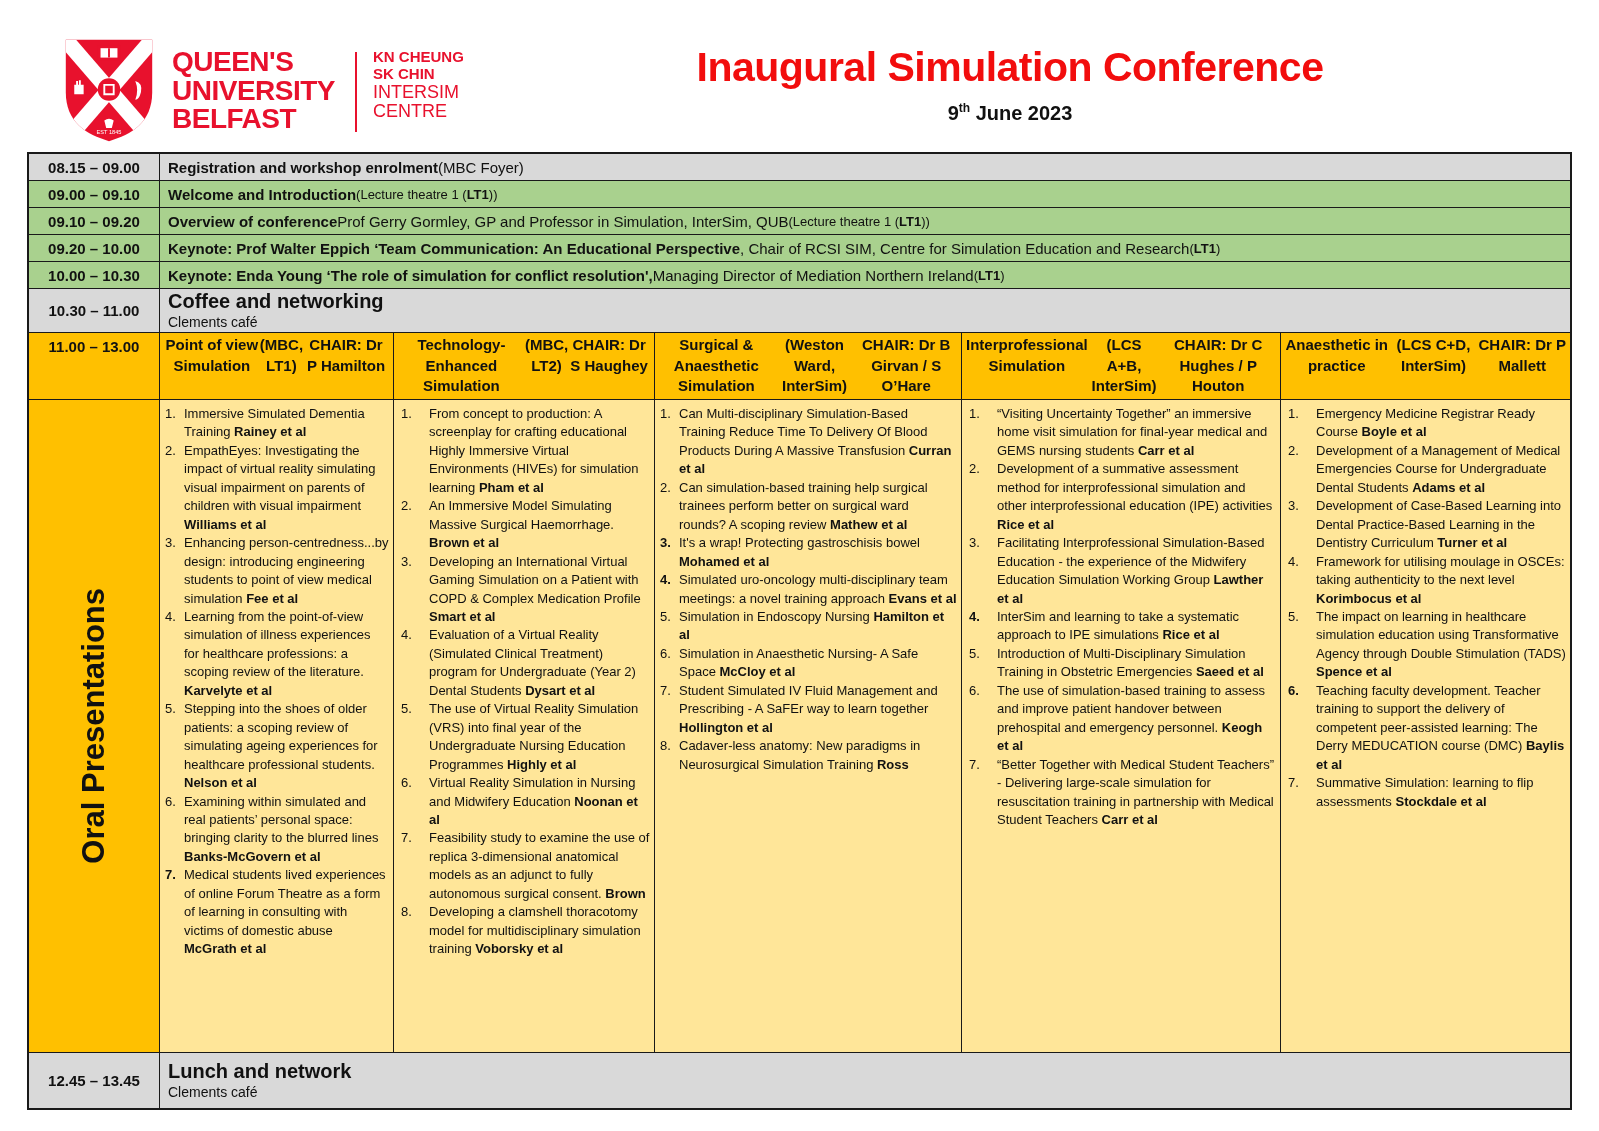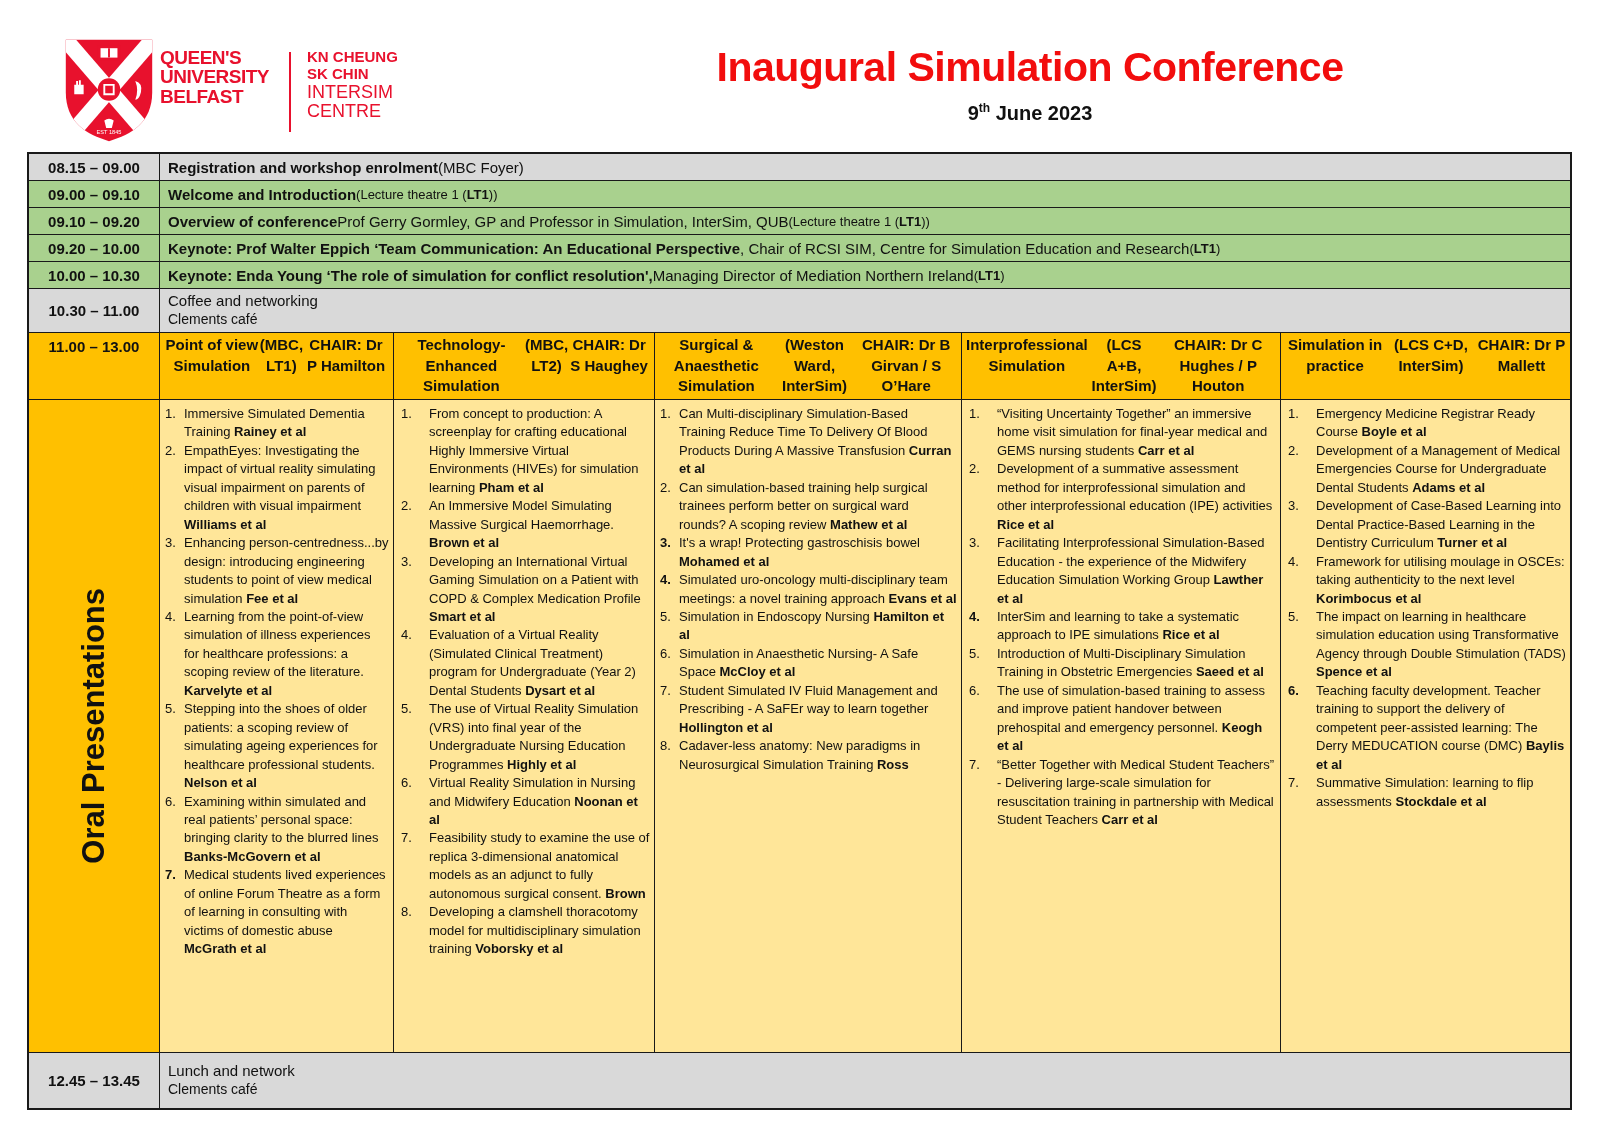--- a/index.html
+++ b/index.html
@@ -1,26 +1,26 @@
 <!DOCTYPE html>
 <html><head>
 <meta charset="utf-8">
 <style>
   html,body{margin:0;padding:0;background:#fff;}
   .page{width:1599px;height:1131px;position:relative;background:#ffffff;
         font-family:"Liberation Sans",sans-serif;color:#111;overflow:hidden;}
 
   
   .hdr{position:absolute;top:36px;left:62px;display:flex;align-items:flex-start;}
-  .qtext{margin-left:4px;color:#e8112d;font-weight:700;font-size:19px;line-height:1.02;padding-top:12px;letter-spacing:-0.5px;}
+  .qtext{margin-left:16px;color:#e8112d;font-weight:700;font-size:28px;line-height:1.02;padding-top:12px;letter-spacing:-0.5px;}
   .vdiv{width:2px;background:#e8112d;height:80px;margin:16px 16px 0 20px;}
   .itext{padding-top:12px;color:#e8112d;}
   .itext .bline{font-weight:700;font-size:15px;line-height:1.15;}
   .itext .rline{font-weight:400;font-size:18px;line-height:1.08;}
-  .titleblock{position:absolute;left:620px;top:44px;width:820px;text-align:center;}
+  .titleblock{position:absolute;left:600px;top:44px;width:820px;text-align:center;}
   .conf-title{color:#f20d0d;font-weight:700;font-size:41px;letter-spacing:-0.5px;}
   .conf-date{color:#111;font-weight:700;font-size:20px;margin-top:10px;}
   .conf-date sup{font-size:12px;}
 
   
   .table{position:absolute;left:27px;top:152px;width:1545px;border:2px solid #1a1a1a;box-sizing:border-box;}
   .row{display:flex;border-bottom:1px solid #1a1a1a;}
   .row:last-child{border-bottom:none;}
   .cell{border-right:1px solid #1a1a1a;box-sizing:border-box;min-width:0;}
   .cell:last-child{border-right:none;}
@@ -28,21 +28,21 @@
   .sess{flex:1;display:flex;align-items:center;padding:1px 8px;font-size:15px;white-space:nowrap;overflow:hidden;}
   .sm{font-size:13px;}
   .h26{height:26px;}
   .h43{height:43px;}
   .h55{height:55px;}
   .bg-gray{background:#d9d9d9;}
   .bg-green{background:#a9d18e;}
   .bg-orange{background:#ffc000;}
   .bg-yellow{background:#ffe699;}
   .two{flex-direction:column;justify-content:center;align-items:flex-start;white-space:normal;}
-  .two .l1{font-weight:400;font-size:15px;line-height:1.25;}
+  .two .l1{font-weight:700;font-size:20px;line-height:1.25;}
   .two .l2{font-weight:400;font-size:14px;line-height:1.25;}
 
   .hdr-row{height:66px;}
   .hdr-row .time{align-items:flex-start;padding-top:5px;}
   .hcell{display:flex;flex-direction:row;justify-content:center;text-align:center;
          font-weight:700;font-size:15px;line-height:1.38;padding:2px 4px;}
   .w1{flex:0 0 234px;}
   .w2{flex:0 0 261px;}
   .w3{flex:0 0 307px;}
   .w4{flex:0 0 319px;}
@@ -189,21 +189,21 @@
         <div>Surgical &amp; Anaesthetic Simulation</div>
         <div>(Weston Ward, InterSim)</div>
         <div>CHAIR: Dr B Girvan / S O’Hare</div>
       </div>
       <div class="cell hcell w4 bg-orange">
         <div>Interprofessional Simulation</div>
         <div>(LCS A+B, InterSim)</div>
         <div>CHAIR: Dr C Hughes / P Houton</div>
       </div>
       <div class="cell hcell w5 bg-orange">
-        <div>Simulation in practice</div>
+        <div>Anaesthetic in practice</div>
         <div>(LCS C+D, InterSim)</div>
         <div>CHAIR: Dr P Mallett</div>
       </div>
     </div>
 
     <div class="row content-row">
       <div class="cell sidebar bg-orange">
         <div class="vert">Oral Presentations</div>
       </div>
       <div class="cell colbody w1 bg-yellow">

